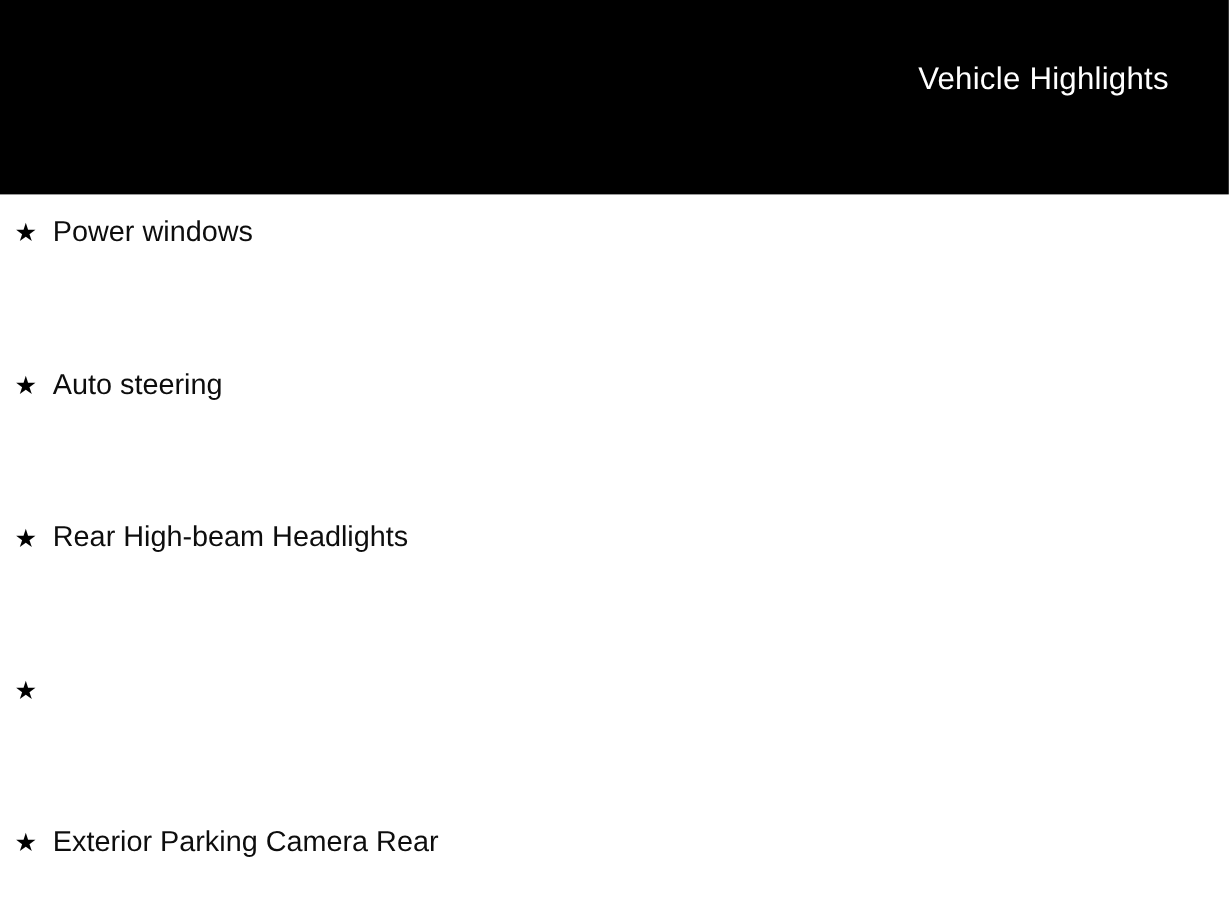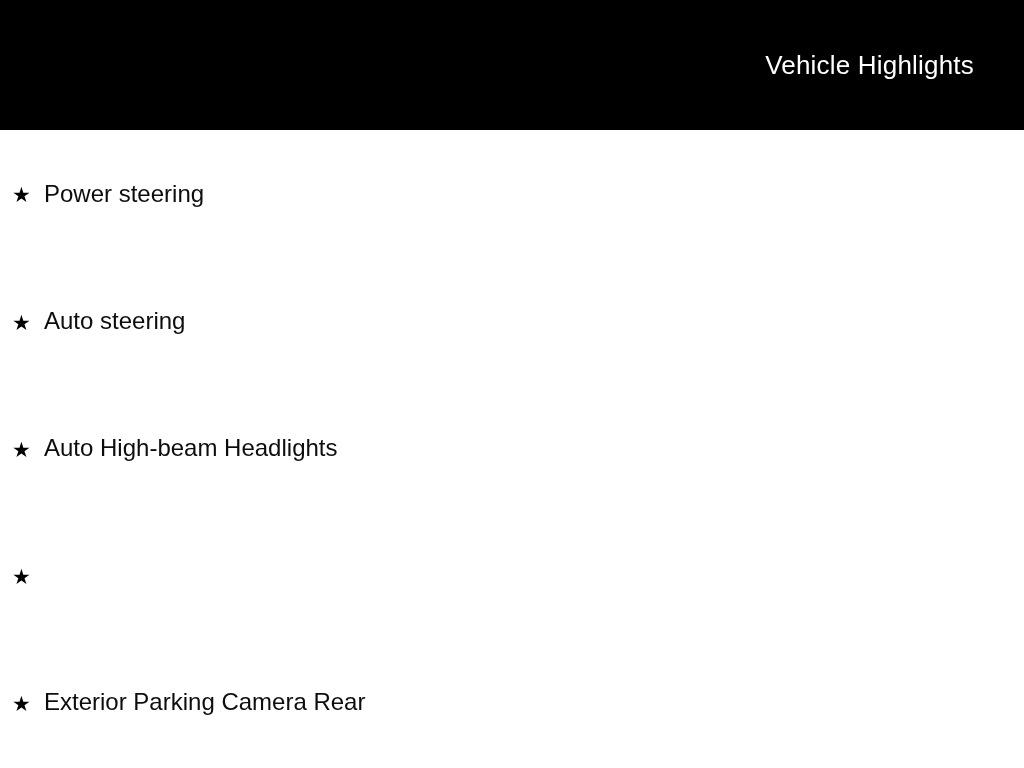--- a/index.html
+++ b/index.html
@@ -17,21 +17,21 @@
     position: relative;
     width: 1024px;
     height: 768px;
     background: #ffffff;
   }
   .header-bar {
     position: absolute;
     top: 0;
     left: 0;
     width: 1024px;
-    height: 130px;
+    height: 162px;
     background: #000000;
     box-sizing: border-box;
   }
   .header-title {
     position: absolute;
     right: 50px;
     top: 50px;
     color: #ffffff;
     font-size: 26px;
     font-weight: 400;
@@ -81,29 +81,29 @@
 
 <div class="page">
 
   <div class="header-bar">
     <div class="header-title">Vehicle Highlights</div>
   </div>
 
   <ul class="highlights-list">
     <li class="highlight-item">
       <span class="bullet-star">★</span>
-      <span class="highlight-label">Power steering</span>
+      <span class="highlight-label">Power windows</span>
     </li>
     <li class="highlight-item">
       <span class="bullet-star">★</span>
       <span class="highlight-label">Auto steering</span>
     </li>
     <li class="highlight-item">
       <span class="bullet-star">★</span>
-      <span class="highlight-label">Auto High-beam Headlights</span>
+      <span class="highlight-label">Rear High-beam Headlights</span>
     </li>
     <li class="highlight-item">
       <span class="bullet-star">★</span>
     </li>
     <li class="highlight-item">
       <span class="bullet-star">★</span>
       <span class="highlight-label">Exterior Parking Camera Rear</span>
     </li>
   </ul>
 

